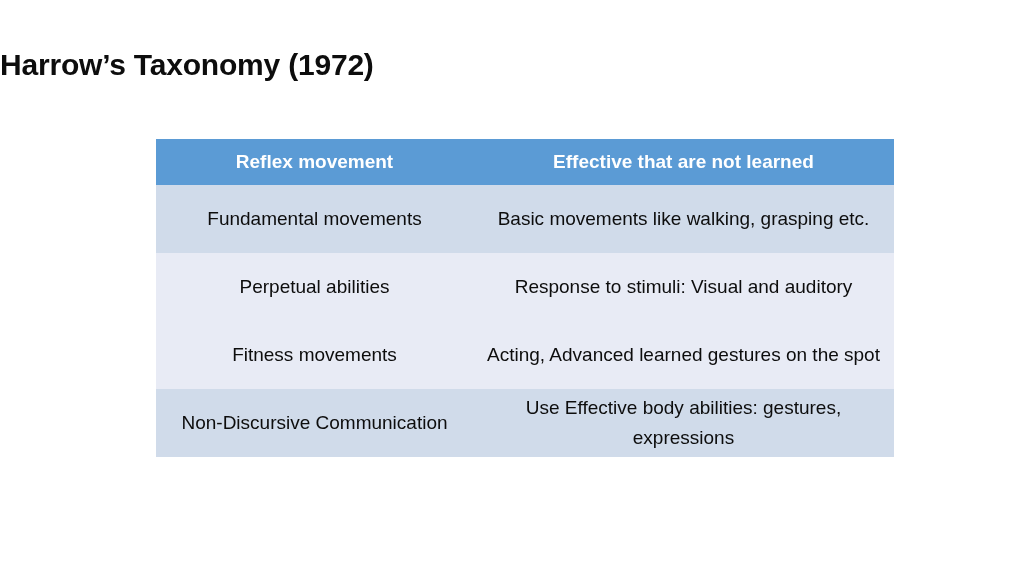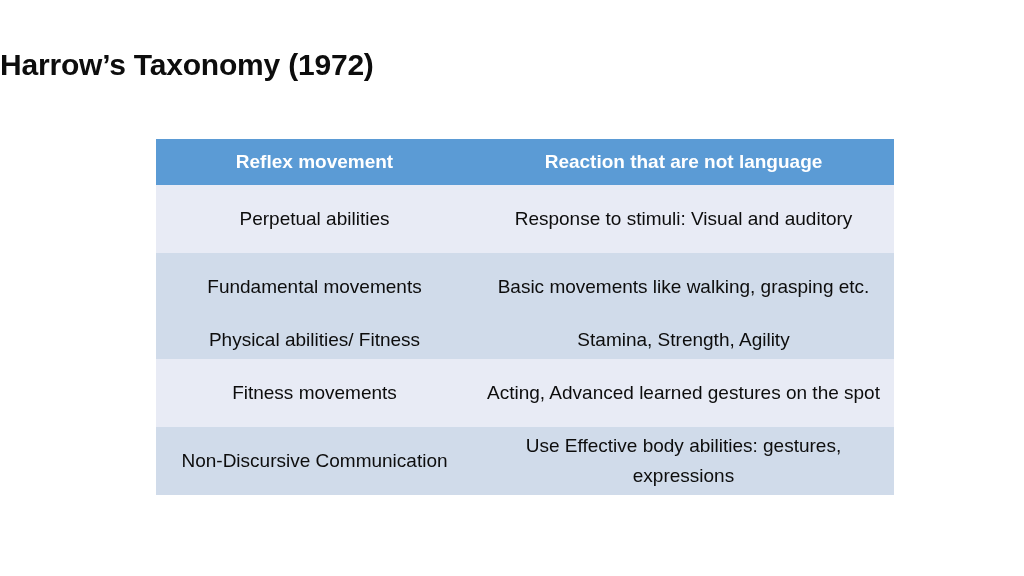--- a/index.html
+++ b/index.html
@@ -93,35 +93,31 @@
   <div id="slide-title">Harrow’s Taxonomy (1972)</div>
 
   <table id="taxonomy-table">
     <colgroup>
       <col class="col-left">
       <col class="col-right">
     </colgroup>
     <thead>
       <tr class="header-row">
         <th>Reflex movement</th>
-        <th>Reaction that are not language</th>
+        <th>Effective that are not learned</th>
       </tr>
     </thead>
     <tbody>
-      <tr class="body-row row-shade-light row-tall">
-        <td>Perpetual abilities</td>
-        <td>Response to stimuli: Visual and auditory</td>
-      </tr>
       <tr class="body-row row-shade-dark row-tall">
         <td>Fundamental movements</td>
         <td>Basic movements like walking, grasping etc.</td>
       </tr>
-      <tr class="body-row row-shade-dark row-short">
-        <td>Physical abilities/ Fitness</td>
-        <td>Stamina, Strength, Agility</td>
+      <tr class="body-row row-shade-light row-tall">
+        <td>Perpetual abilities</td>
+        <td>Response to stimuli: Visual and auditory</td>
       </tr>
       <tr class="body-row row-shade-light row-tall">
         <td>Fitness movements</td>
         <td>Acting, Advanced learned gestures on the spot</td>
       </tr>
       <tr class="body-row row-shade-dark row-tall">
         <td>Non-Discursive Communication</td>
         <td>Use Effective body abilities: gestures, expressions</td>
       </tr>
     </tbody>

